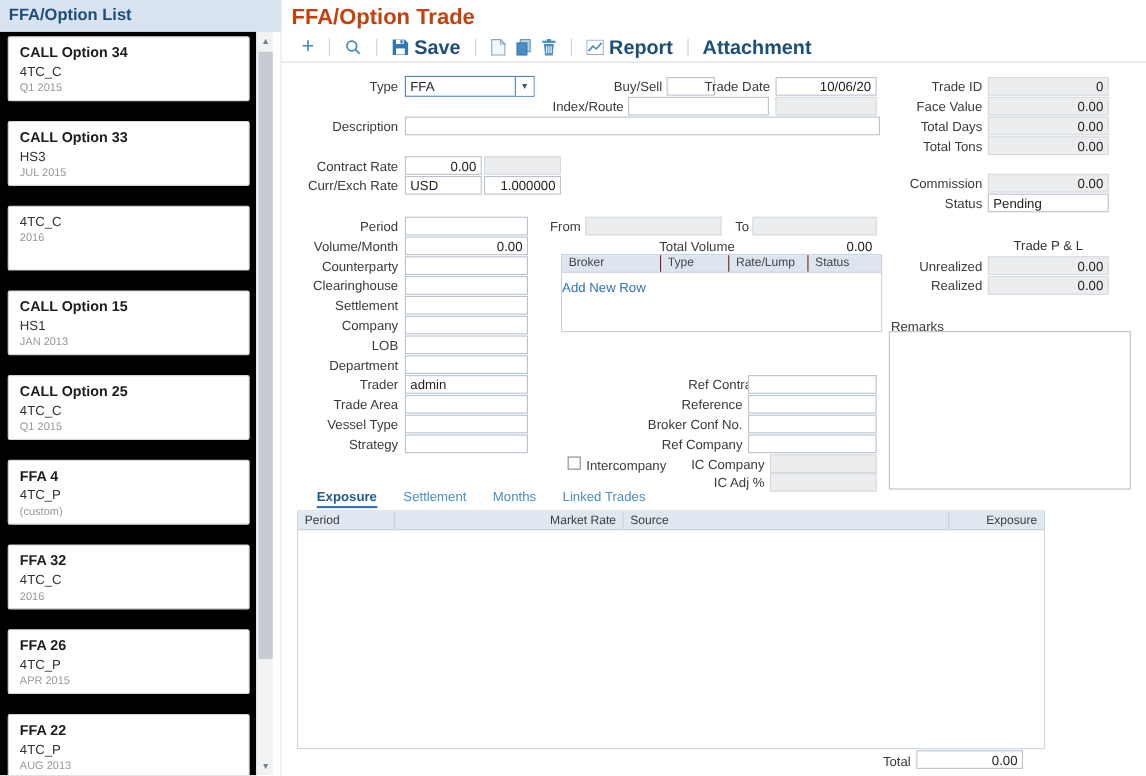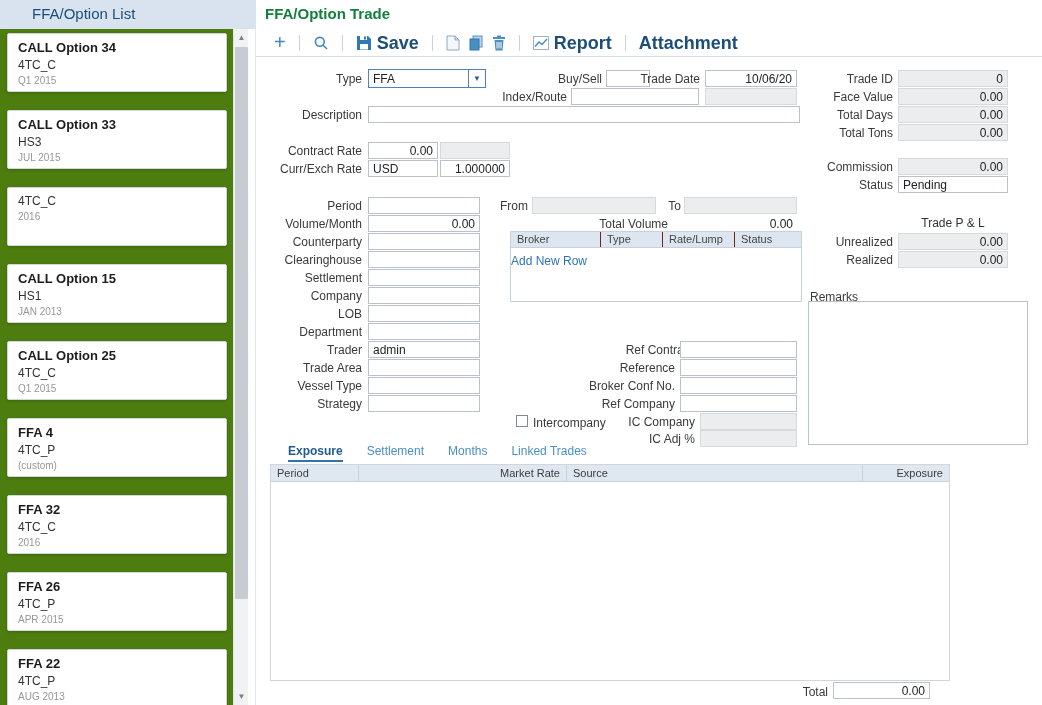--- a/index.html
+++ b/index.html
@@ -1,39 +1,39 @@
 <!DOCTYPE html>
 <html><head>
 <meta charset="utf-8">
 <style>
   * { box-sizing: border-box; }
   body { margin:0; font-family:"Liberation Sans", sans-serif; background:#fff; }
   .app { position:relative; width:1042px; height:705px; overflow:hidden; background:#fff; }
 
   
   .sb-header { position:absolute; left:0; top:0; width:256px; height:29px; background:#d9e3f0; }
-  .sb-title { position:absolute; left:8px; top:5px; font-size:15px; font-weight:normal; color:#1b4e78;margin-left:24px; }
-  .card-list { position:absolute; left:0; top:29px; width:233px; height:676px; background:#4d7c0f; overflow:hidden; padding:4px 0 0 7px; }
+  .sb-title { position:absolute; left:8px; top:5px; font-size:15px; font-weight:bold; color:#1b4e78; }
+  .card-list { position:absolute; left:0; top:29px; width:233px; height:676px; background:#000000; overflow:hidden; padding:4px 0 0 7px; }
   .card { width:220px; height:59px; background:#fff; border:1px solid #d0d7de; border-radius:2px;
           box-shadow:0 1px 3px rgba(0,0,0,0.18); margin-bottom:18px; padding:6px 10px; cursor:pointer; }
   .card-name { font-size:13px; font-weight:bold; color:#1c1c1c; margin-bottom:3px; }
   .card-sub { font-size:12px; color:#333; margin-bottom:3px; }
   .card-period { font-size:10px; color:#979797; }
 
   
   .sbar { position:absolute; left:233px; top:29px; width:15px; height:676px; background:#f1f2f4; border-left:1px solid #e4e6e9; }
   .sbar-btn { position:absolute; left:0; width:15px; height:17px; color:#7a7f85; font-size:8px; text-align:center; line-height:17px; cursor:pointer; }
   .sbar-up { top:0; }
   .sbar-down { bottom:0; }
   .sbar-thumb { position:absolute; left:1px; top:18px; width:13px; height:552px; background:#c7ccd2; border-radius:1px; cursor:pointer; }
 
   .main-divider { position:absolute; left:255px; top:29px; width:1px; height:676px; background:#e3e6ea; }
 
   
-  .page-title { position:absolute; left:265px; top:5px; font-size:15px; font-weight:bold; color:#15803d; }
+  .page-title { position:absolute; left:265px; top:5px; font-size:20px; font-weight:bold; color:#c2410c; }
   .toolbar { position:absolute; left:256px; top:30px; width:786px; height:27px; display:flex; align-items:center;
              padding-left:14px; border-bottom:1px solid #d8dde3; }
   .tb-sep { width:1px; height:16px; background:#c9d1d9; margin:0 9px; }
   .tb-icon { display:inline-flex; align-items:center; justify-content:center; cursor:pointer; margin:0 4px; }
   .tb-plus { font-size:20px; font-weight:400; color:#3f87c5; line-height:20px; margin-top:-2px; }
   .tb-btn { display:inline-flex; align-items:center; gap:5px; cursor:pointer; margin:0 4px; }
   .tb-text { font-size:18px; font-weight:600; color:#1d4e79; }
 
   
   .lbl { position:absolute; font-size:12px; color:#3a3a3a; text-align:right; height:16px; line-height:16px; white-space:nowrap; }

